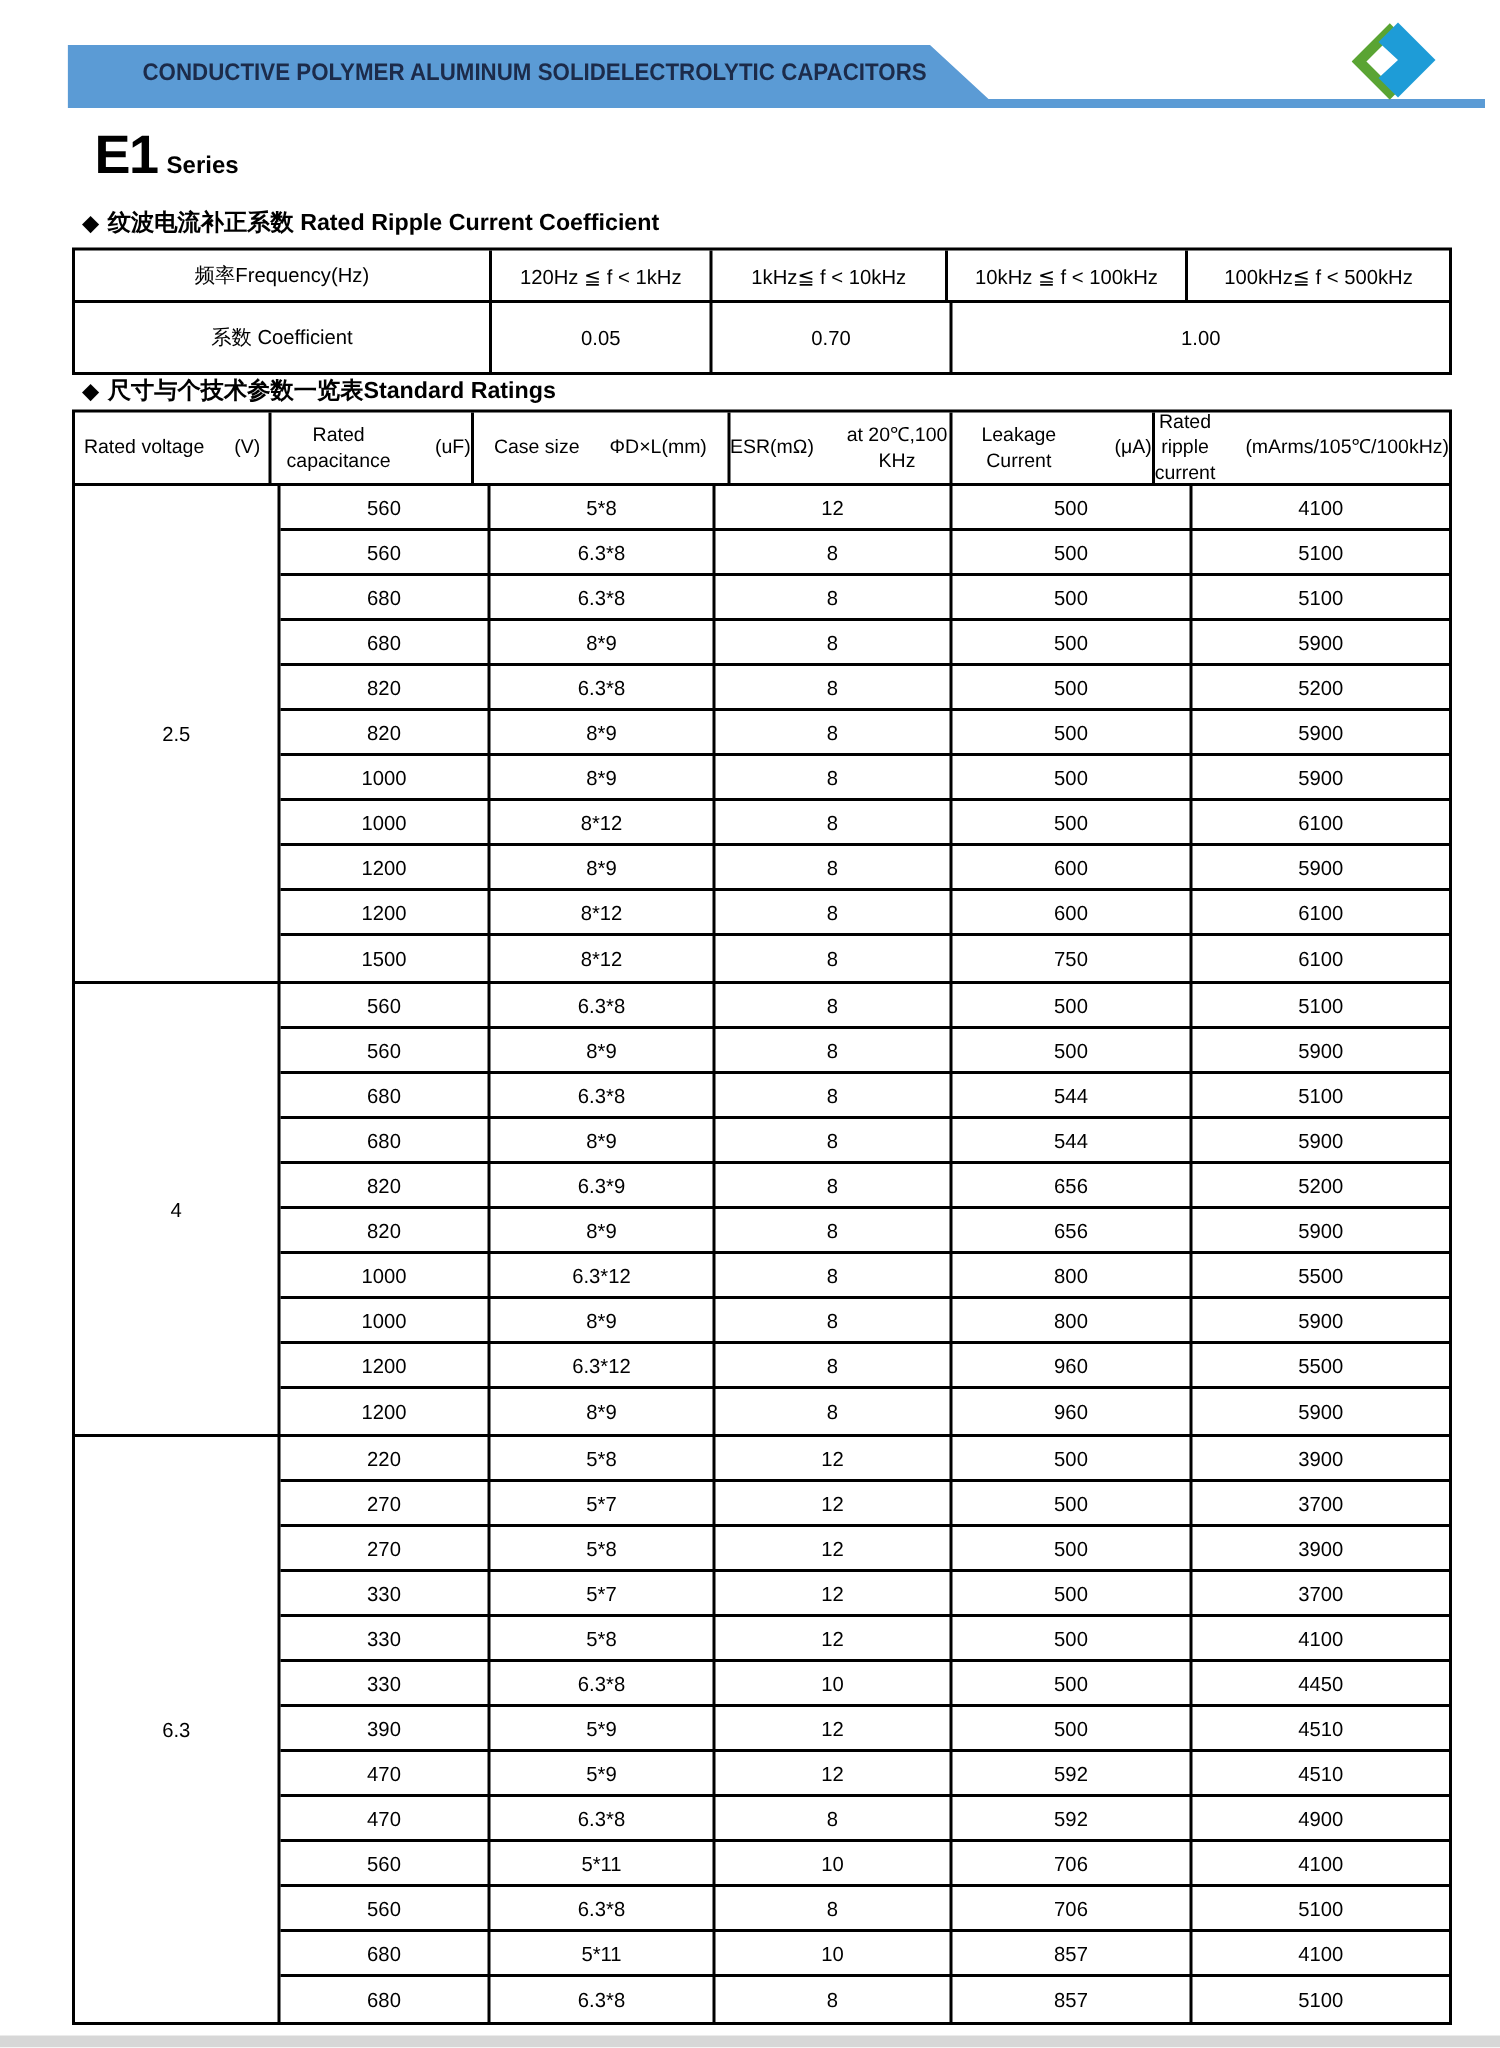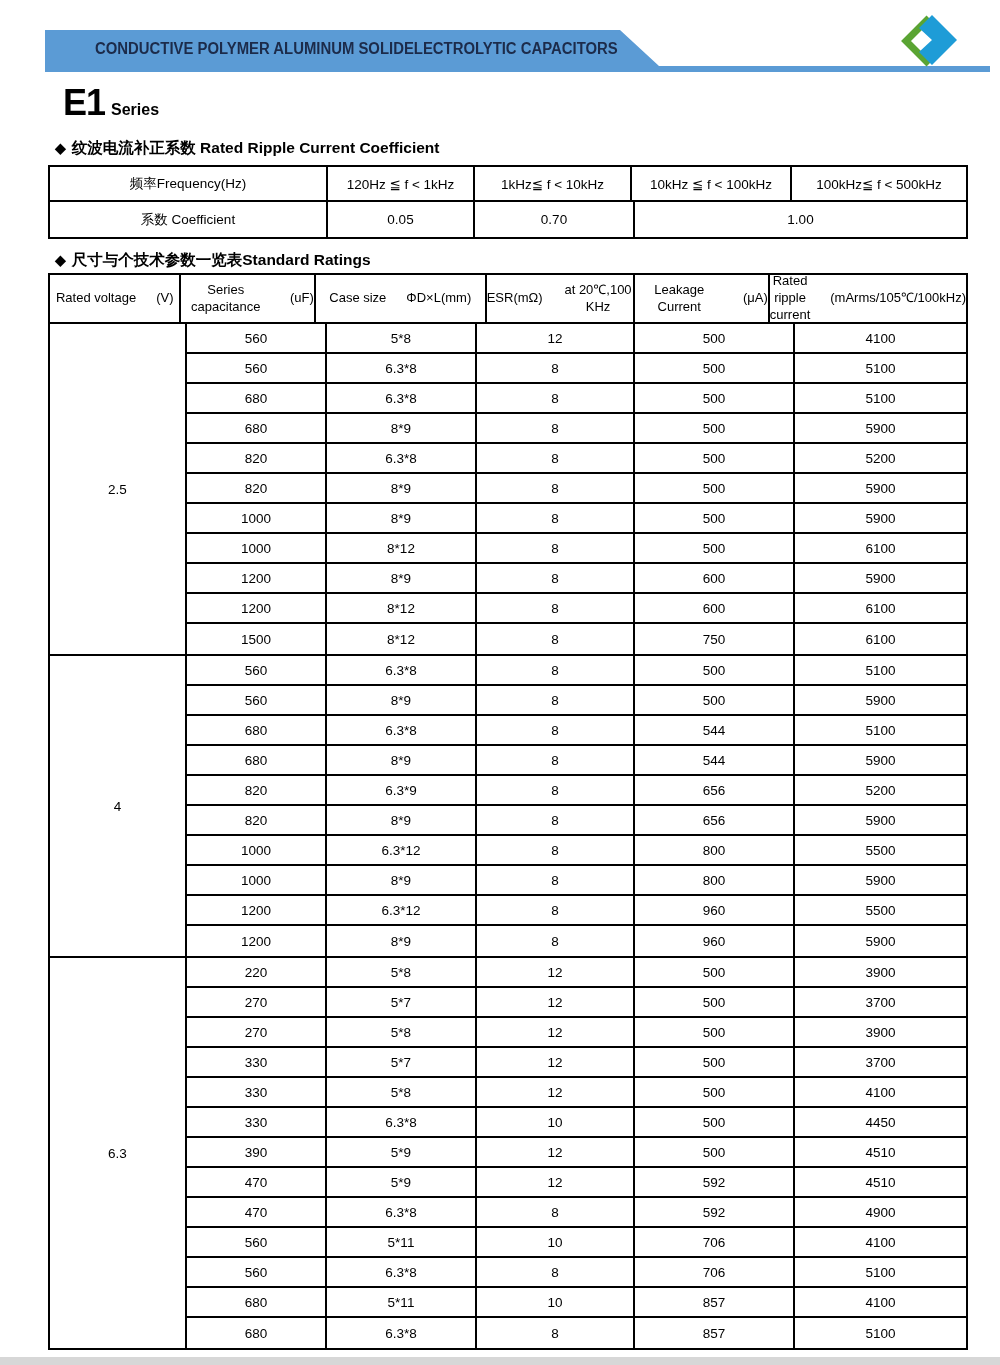--- a/index.html
+++ b/index.html
@@ -28,21 +28,21 @@
   .series-suffix { font-size:16px; font-weight:700; margin-left:6px; }
   .section-title { position:absolute; left:55px; font-size:15.5px; font-weight:700; white-space:nowrap; }
   .st1 { top:138px; }
   .st2 { top:250px; }
   .bullet { font-size:14px; margin-right:6px; }
   
   .ctable {
     position:absolute; left:48px; top:165px; width:920px;
     border:2px solid #000; box-sizing:border-box; background:#fff;
   }
-  .crow { display:flex; height:35px; }
+  .crow { display:flex; height:46px; }
   .crow.chead { border-bottom:2px solid #000; height:33px; }
   .ccell {
     box-sizing:border-box; border-right:2px solid #000;
     display:flex; align-items:center; justify-content:center;
     font-size:13.5px; text-align:center;
   }
   .ccell:last-child { border-right:none; }
   .cc0 { width:278px; } .cc1 { width:147px; } .cc2 { width:157px; }
   .cc3 { width:160px; } .cc4 { flex:1;border-radius:15px; }
   
@@ -118,21 +118,21 @@
   <span class="bullet">◆</span><span>尺寸与个技术参数一览表Standard Ratings</span>
 </div>
 
 <div class="rtable">
   <div class="rt-head">
     <div class="hc w0">
       <span>Rated voltage</span>
       <span>(V)</span>
     </div>
     <div class="hc w1">
-      <span>Series capacitance</span>
+      <span>Rated capacitance</span>
       <span>(uF)</span>
     </div>
     <div class="hc w2">
       <span>Case size</span>
       <span>ΦD×L(mm)</span>
     </div>
     <div class="hc w3">
       <span>ESR(mΩ)</span>
       <span>at 20℃,100 KHz</span>
     </div>

